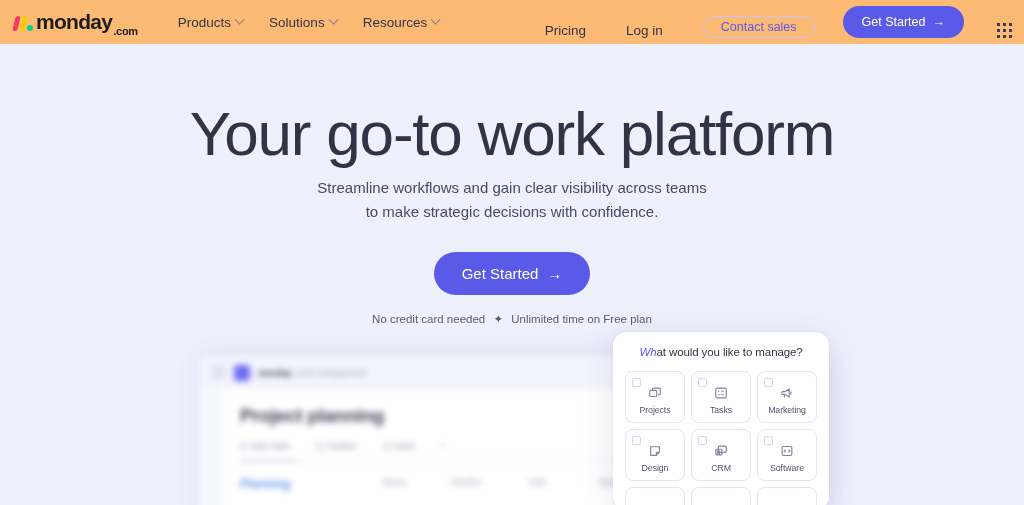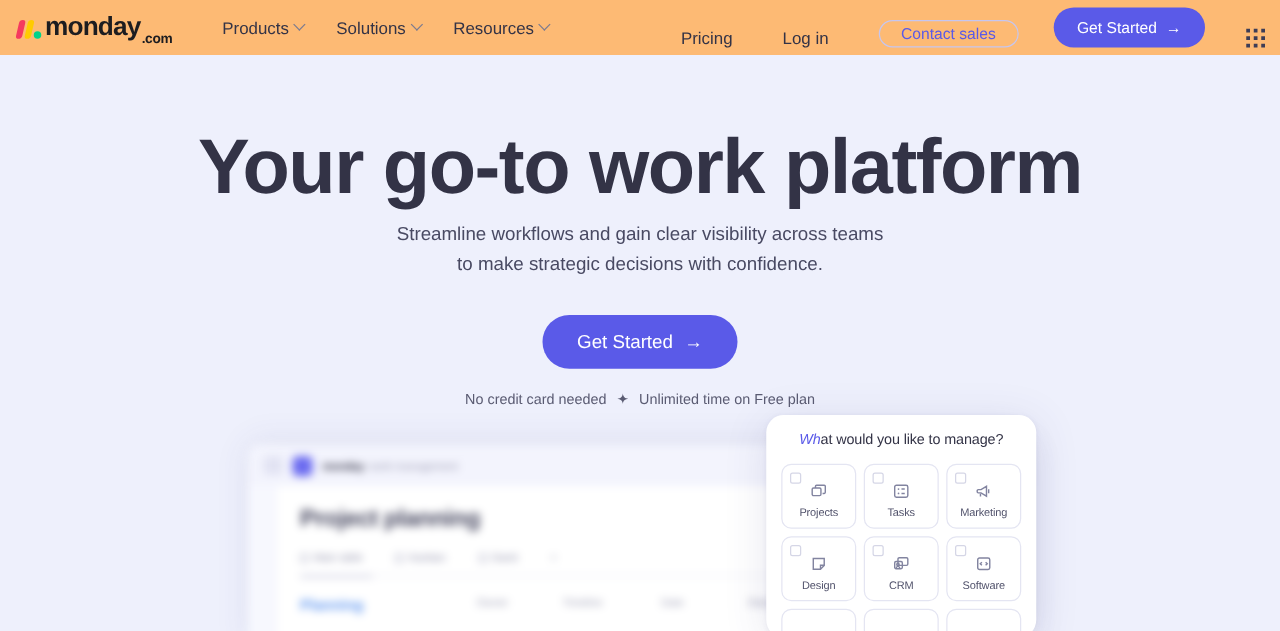--- a/index.html
+++ b/index.html
@@ -44,21 +44,21 @@
     font-size: 12.5px; padding: 9px 19px; border-radius: 20px;
     cursor: pointer; white-space: nowrap; display: flex; align-items: center; gap: 7px;
     margin-left: 12px;
   }
   .grid-icon { display: grid; grid-template-columns: repeat(3,3px); grid-gap: 3px; margin-left: 17px; cursor: pointer; }
   .grid-icon i { width: 3px; height: 3px; background: #3d3d56; display: block; }
 
   
   .hero { position: absolute; top: 44px; left: 0; width: 1024px; text-align: center; }
   .hero h1 {
-    font-size: 62px; font-weight: 700; color: #333346;
+    font-size: 62px; font-weight: 400; color: #333346;
     letter-spacing: -1.2px; margin-top: 57px; line-height: 1.05;
   }
   .hero-sub { font-size: 15px; color: #494a63; line-height: 1.62; margin-top: 10px; font-weight: 400; }
   .cta {
     display: inline-flex; align-items: center; gap: 9px;
     background: #5a5ae8; color: #fff; border: none;
     font-size: 15px; padding: 13px 28px; border-radius: 26px;
     margin-top: 27px; cursor: pointer;
   }
   .note { font-size: 11.5px; color: #5a5b72; margin-top: 17px; text-align: center; }

